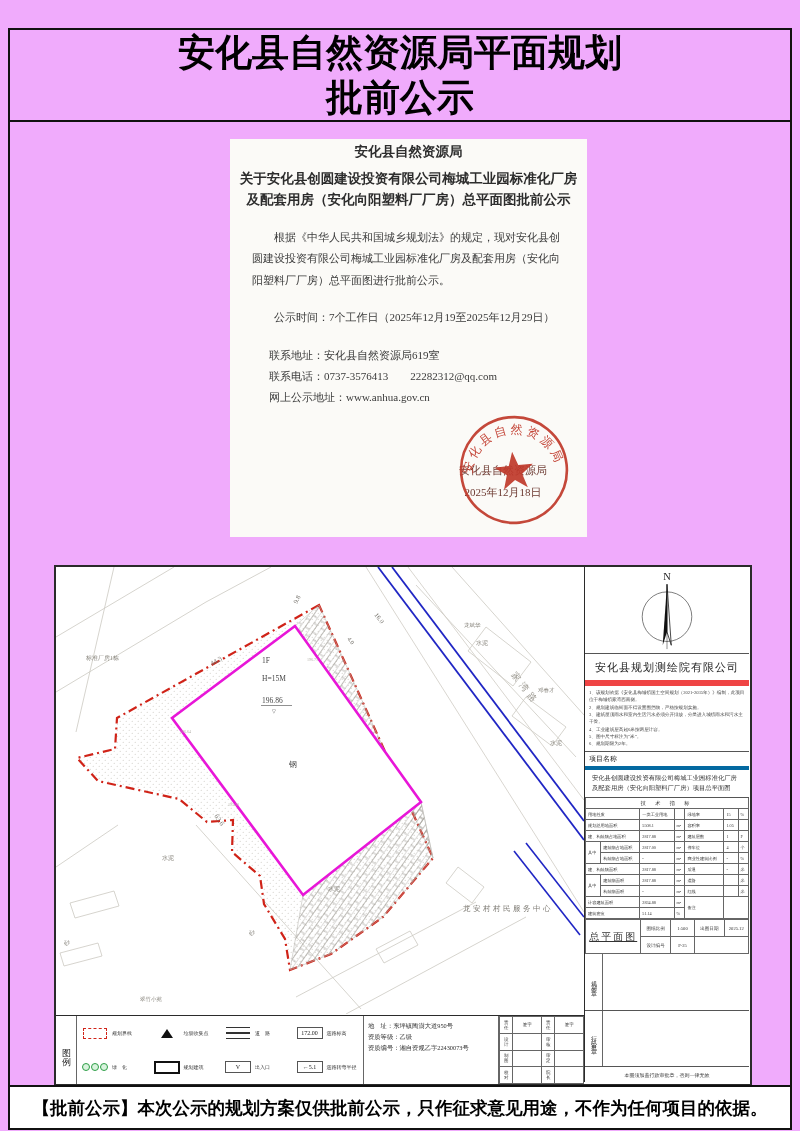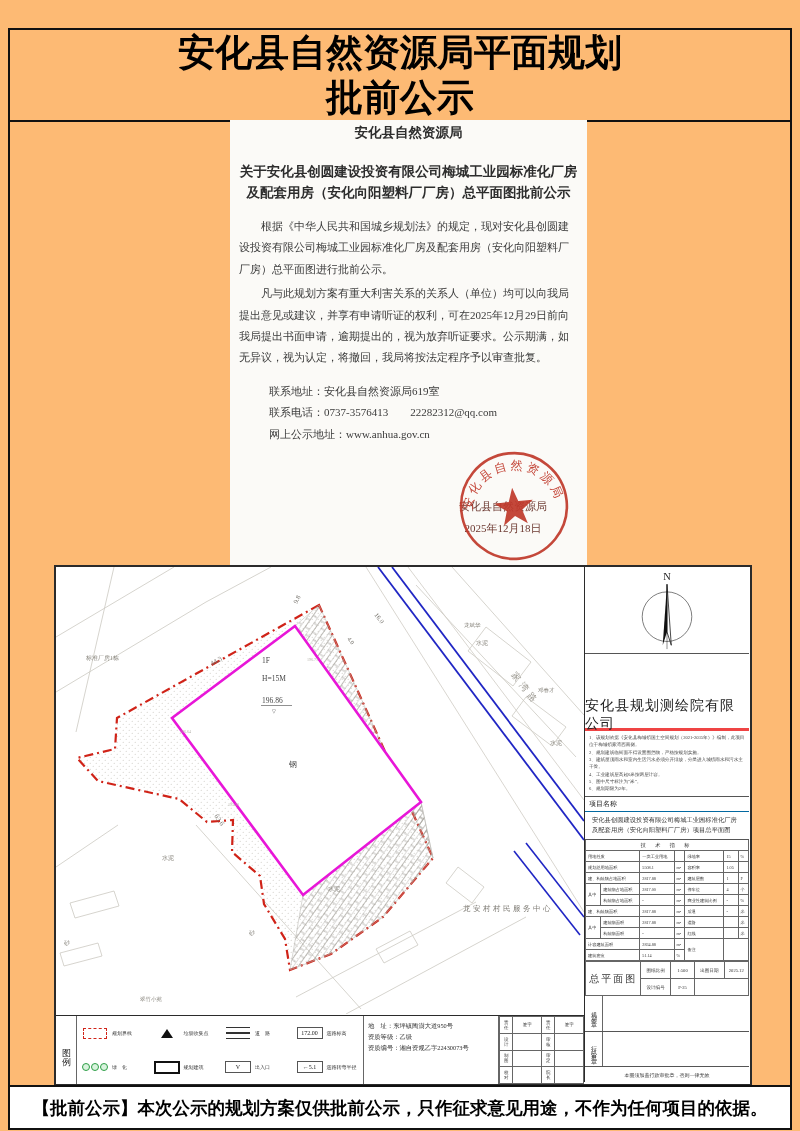--- a/index.html
+++ b/index.html
@@ -1,43 +1,43 @@
 <!DOCTYPE html>
 <html style="--magenta: #e816d8; --boundary-red: #d02318; --road-blue: #2026c4; --seal-red: #c0392b;"><head>
 <meta charset="utf-8">
 <style>
   html,body{margin:0;padding:0;background:#fff;}
-  .page{position:relative;width:800px;height:1131px;background:#fdba74;overflow:hidden;
+  .page{position:relative;width:800px;height:1131px;background:#f0abfc;overflow:hidden;
         font-family:"Liberation Serif",serif;color:#222;}
   .frame{position:absolute;left:8px;top:28px;width:780px;height:1098px;border:2px solid #111;}
   
   .title-box{position:absolute;left:8px;top:28px;width:780px;height:90px;border:2px solid #111;
              display:flex;flex-direction:column;align-items:center;justify-content:center;
              font-family:"Liberation Sans",sans-serif;font-weight:bold;font-size:37px;line-height:1.22;color:#000;}
   
-  .notice{position:absolute;left:230px;top:120px;width:345px;background:#fbfaf7;padding:4px 6px;color:#3a3a3a;}
+  .notice{position:absolute;left:230px;top:139px;width:345px;background:#fbfaf7;padding:4px 6px;color:#3a3a3a;}
   .notice .org{font-family:"Liberation Sans",sans-serif;text-align:center;font-weight:bold;font-size:13.5px;color:#2d2d2d;}
-  .notice .subject{font-family:"Liberation Sans",sans-serif;text-align:center;font-weight:bold;font-size:13.5px;line-height:1.55;color:#2d2d2d;margin-top:20px;}
+  .notice .subject{font-family:"Liberation Sans",sans-serif;text-align:center;font-weight:bold;font-size:13.5px;line-height:1.55;color:#2d2d2d;margin-top:8px;}
   .notice .body{margin-top:12px;font-size:11px;line-height:1.95;}
-  .notice .body p{margin:3px;text-indent:2em;}
+  .notice .body p{margin:16px;text-indent:2em;}
   .notice .contact{margin-top:12px;font-size:11px;line-height:1.95;}
   .notice .contact p{margin:0;padding-left:3em;text-indent:0;}
   .seal-wrap{position:relative;height:118px;margin-top:6px;}
   .issuer-lines{position:absolute;right:34px;top:44px;text-align:center;font-size:11px;color:#6d3a32;line-height:2.0;}
   .seal{position:absolute;right:6px;top:-6px;width:122px;height:122px;opacity:.92;transform:rotate(-6deg);}
   
   .plan{position:absolute;left:54px;top:565px;width:694px;height:517px;border:2px solid #2b2b2b;background:#fff;}
   .plan svg.draw{position:absolute;left:0;top:0;}
   .tblock{position:absolute;left:528px;top:0;width:164px;height:515px;border-left:1.5px solid #2b2b2b;
           font-size:5px;color:#333;display:flex;flex-direction:column;background:#fff;}
   .tb-north{height:86px;display:flex;align-items:center;justify-content:center;border-bottom:1px solid #555;}
-  .tb-company{height:26px;display:flex;align-items:center;justify-content:center;font-size:14px;letter-spacing:1px;border-bottom:3px solid #ef4444;color:#222;margin-top:48px;}
+  .tb-company{height:26px;display:flex;align-items:center;justify-content:center;font-size:11px;letter-spacing:1px;border-bottom:6px solid #ef4444;color:#222;}
   .tb-notes{padding:3px 4px;font-size:4.6px;line-height:1.6;color:#444;border-bottom:1px solid #555;}
   .tb-notes div{margin:0;}
-  .tb-projlabel{font-size:7px;padding:2px 4px;border-bottom:1px solid #0369a1;color:#222;}
+  .tb-projlabel{font-size:7px;padding:2px 4px;border-bottom:4px solid #0369a1;color:#222;}
   .tb-projname{font-size:6.3px;line-height:1.7;padding:3px 7px;border-bottom:1px solid #555;color:#333;}
   table.tech{width:100%;border-collapse:collapse;font-size:4.2px;color:#333;}
   table.tech td{border:0.5px solid #666;padding:1px 2px;height:8px;}
   table.tech td.hd{text-align:center;font-size:5.2px;letter-spacing:4px;border-top:none;}
   table.tech td.num{text-align:left;}
   .tb-drawrow table{width:100%;border-collapse:collapse;font-size:4.6px;}
   .tb-drawrow td{border:0.5px solid #666;padding:1px 2px;height:14px;text-align:center;}
   .tb-drawrow td.big{font-size:10px;letter-spacing:2px;}
   .tb-sealbox{flex:1;display:flex;border-bottom:1px solid #555;}
   .tb-sealbox .vlabel{width:17px;border-right:0.5px solid #666;display:flex;align-items:center;justify-content:center;
@@ -77,21 +77,21 @@
   <div class="title-box">
     <div>安化县自然资源局平面规划</div>
     <div>批前公示</div>
   </div>
 
   <div class="notice">
     <div class="org">安化县自然资源局</div>
     <div class="subject">关于安化县创圆建设投资有限公司梅城工业园标准化厂房及配套用房（安化向阳塑料厂厂房）总平面图批前公示</div>
     <div class="body">
       <p>根据《中华人民共和国城乡规划法》的规定，现对安化县创圆建设投资有限公司梅城工业园标准化厂房及配套用房（安化向阳塑料厂厂房）总平面图进行批前公示。</p>
-      <p>凡与此规划方案有重大利害关系的关系人（单位）均可以向我局提出意见或建议，并享有申请听证的权利，可在2025年12月29日前向我局提出书面申请，逾期提出的，视为放弃听证要求。公示期满，如无异议，视为认定，将撤回，我局将按法定程序予以审查批复。</p>
+      <p>公示时间：7个工作日（2025年12月19至2025年12月29日）</p>
     </div>
     <div class="contact">
       <p>联系地址：安化县自然资源局619室</p>
       <p>联系电话：0737-3576413　　22282312@qq.com</p>
       <p>网上公示地址：www.anhua.gov.cn</p>
     </div>
     <div class="seal-wrap">
       <div class="issuer-lines">
         <div>安化县自然资源局</div>
         <div>2025年12月18日</div>
@@ -299,21 +299,21 @@
           <td class="num">51.14</td>
           <td>%</td>
         </tr>
       </tbody>
         </table>
 
       <div class="tb-drawrow">
         <table>
           <tbody>
               <tr>
-            <td class="big" rowspan="2" style="width:34%;">总平面图</td>
+            <td class="big" rowspan="2" style="width:34%;text-decoration:underline;">总平面图</td>
             <td style="width:18%;">图纸比例</td>
             <td style="width:15%;">1:500</td>
             <td style="width:18%;">出图日期</td>
             <td style="width:15%;">2025.12</td>
           </tr>
           <tr>
             <td>设计编号</td>
             <td>P-25</td>
             <td colspan="2"></td>
           </tr>

